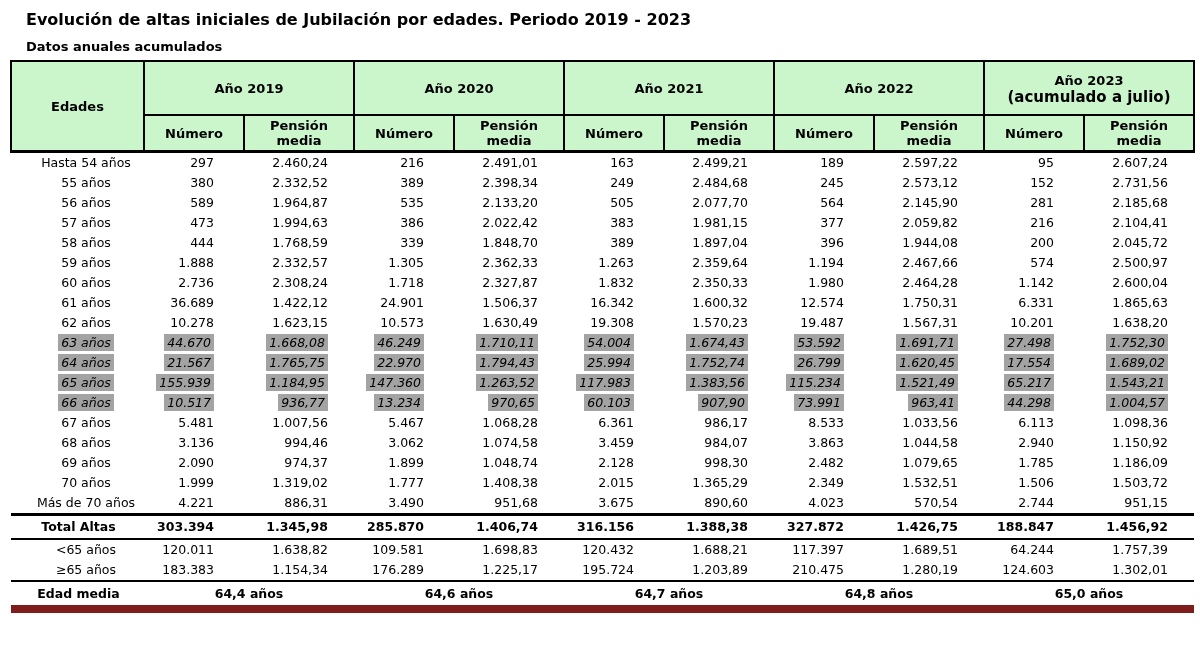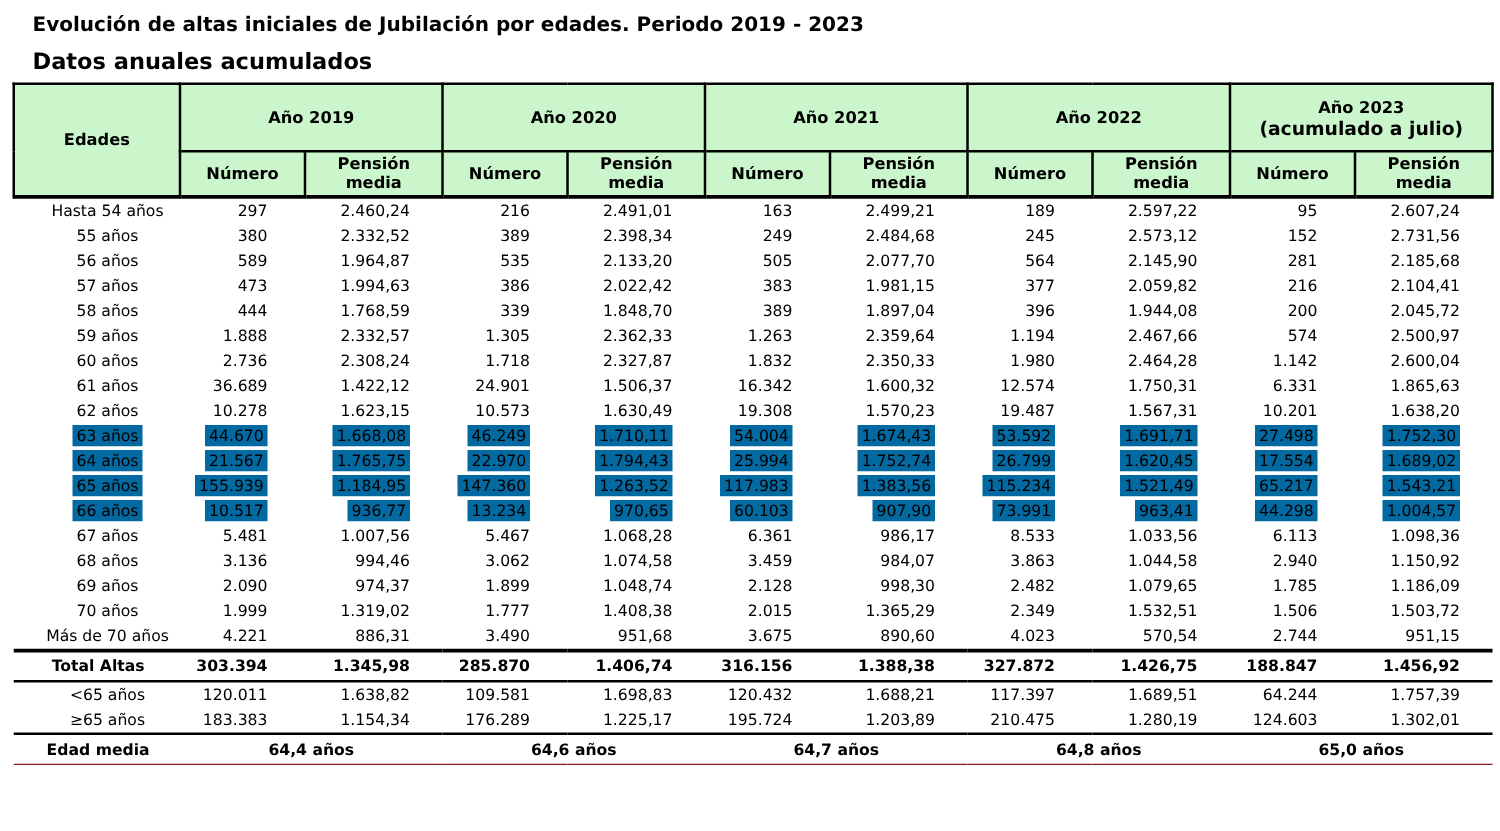--- a/index.html
+++ b/index.html
@@ -4,21 +4,21 @@
 <style>
   html,body { margin:0; padding:0; background:#ffffff; }
   body {
     width:1200px; height:665px; overflow:hidden;
     font-family:"DejaVu Sans","Liberation Sans",sans-serif;
     color:#000;
   }
   .titles { margin:10px 0 0 26px; }
   .page-title   { font-size:16px; font-weight:bold; margin:0 0 10px 0; letter-spacing:0; }
   .page-subtitle{ font-size:15px; font-weight:bold; margin:0 0 11px 0; }
-  .page-note    { font-size:18px; font-weight:bold; margin:0 0 6px 0; }
+  .page-note    { font-size:13px; font-weight:bold; margin:0 0 6px 0; }
 
   table.data-table {
     border-collapse:collapse; table-layout:fixed;
     margin-left:10px; width:1183px;
   }
   
   thead th {
     background:#cbf5cb;
     border:2px solid #000;
     font-size:13px; font-weight:bold;
@@ -37,25 +37,25 @@
     font-size:12.5px; height:20px; line-height:20px;
     padding:0; white-space:nowrap; overflow:hidden;
   }
   td.label { text-align:center; padding-left:17px; }
   td.num   { text-align:right; }
   td.cnt   { padding-right:30px; }
   td.pens  { padding-right:26px; }
 
   tr.total-row td { font-weight:bold; border-top:3px solid #000; border-bottom:2px solid #000; height:22px; line-height:22px; }
   tr.total-row td.label { padding-left:2px; }
-  tr.avg-row td { font-weight:bold; border-top:2px solid #000; border-bottom:1px solid #7f1d1d; height:23px; line-height:23px; }
+  tr.avg-row td { font-weight:bold; border-top:2px solid #000; border-bottom:8px solid #7f1d1d; height:23px; line-height:23px; }
   tr.avg-row td.label { padding-left:2px; }
   td.avg-val { text-align:center; font-weight:bold; }
 
-  .hl { background:#0369a1; padding:1px 3px 1px 3px; }
+  .hl { background:#a3a3a3; padding:1px 3px 1px 3px;font-style:italic; }
 </style>
 </head>
 <body>
 
 <div class="titles">
   <div class="page-title">Evolución de altas iniciales de Jubilación por edades. Periodo 2019 - 2023</div>
   <div class="page-note">Datos anuales acumulados</div>
 </div>
 
 <table class="data-table">

